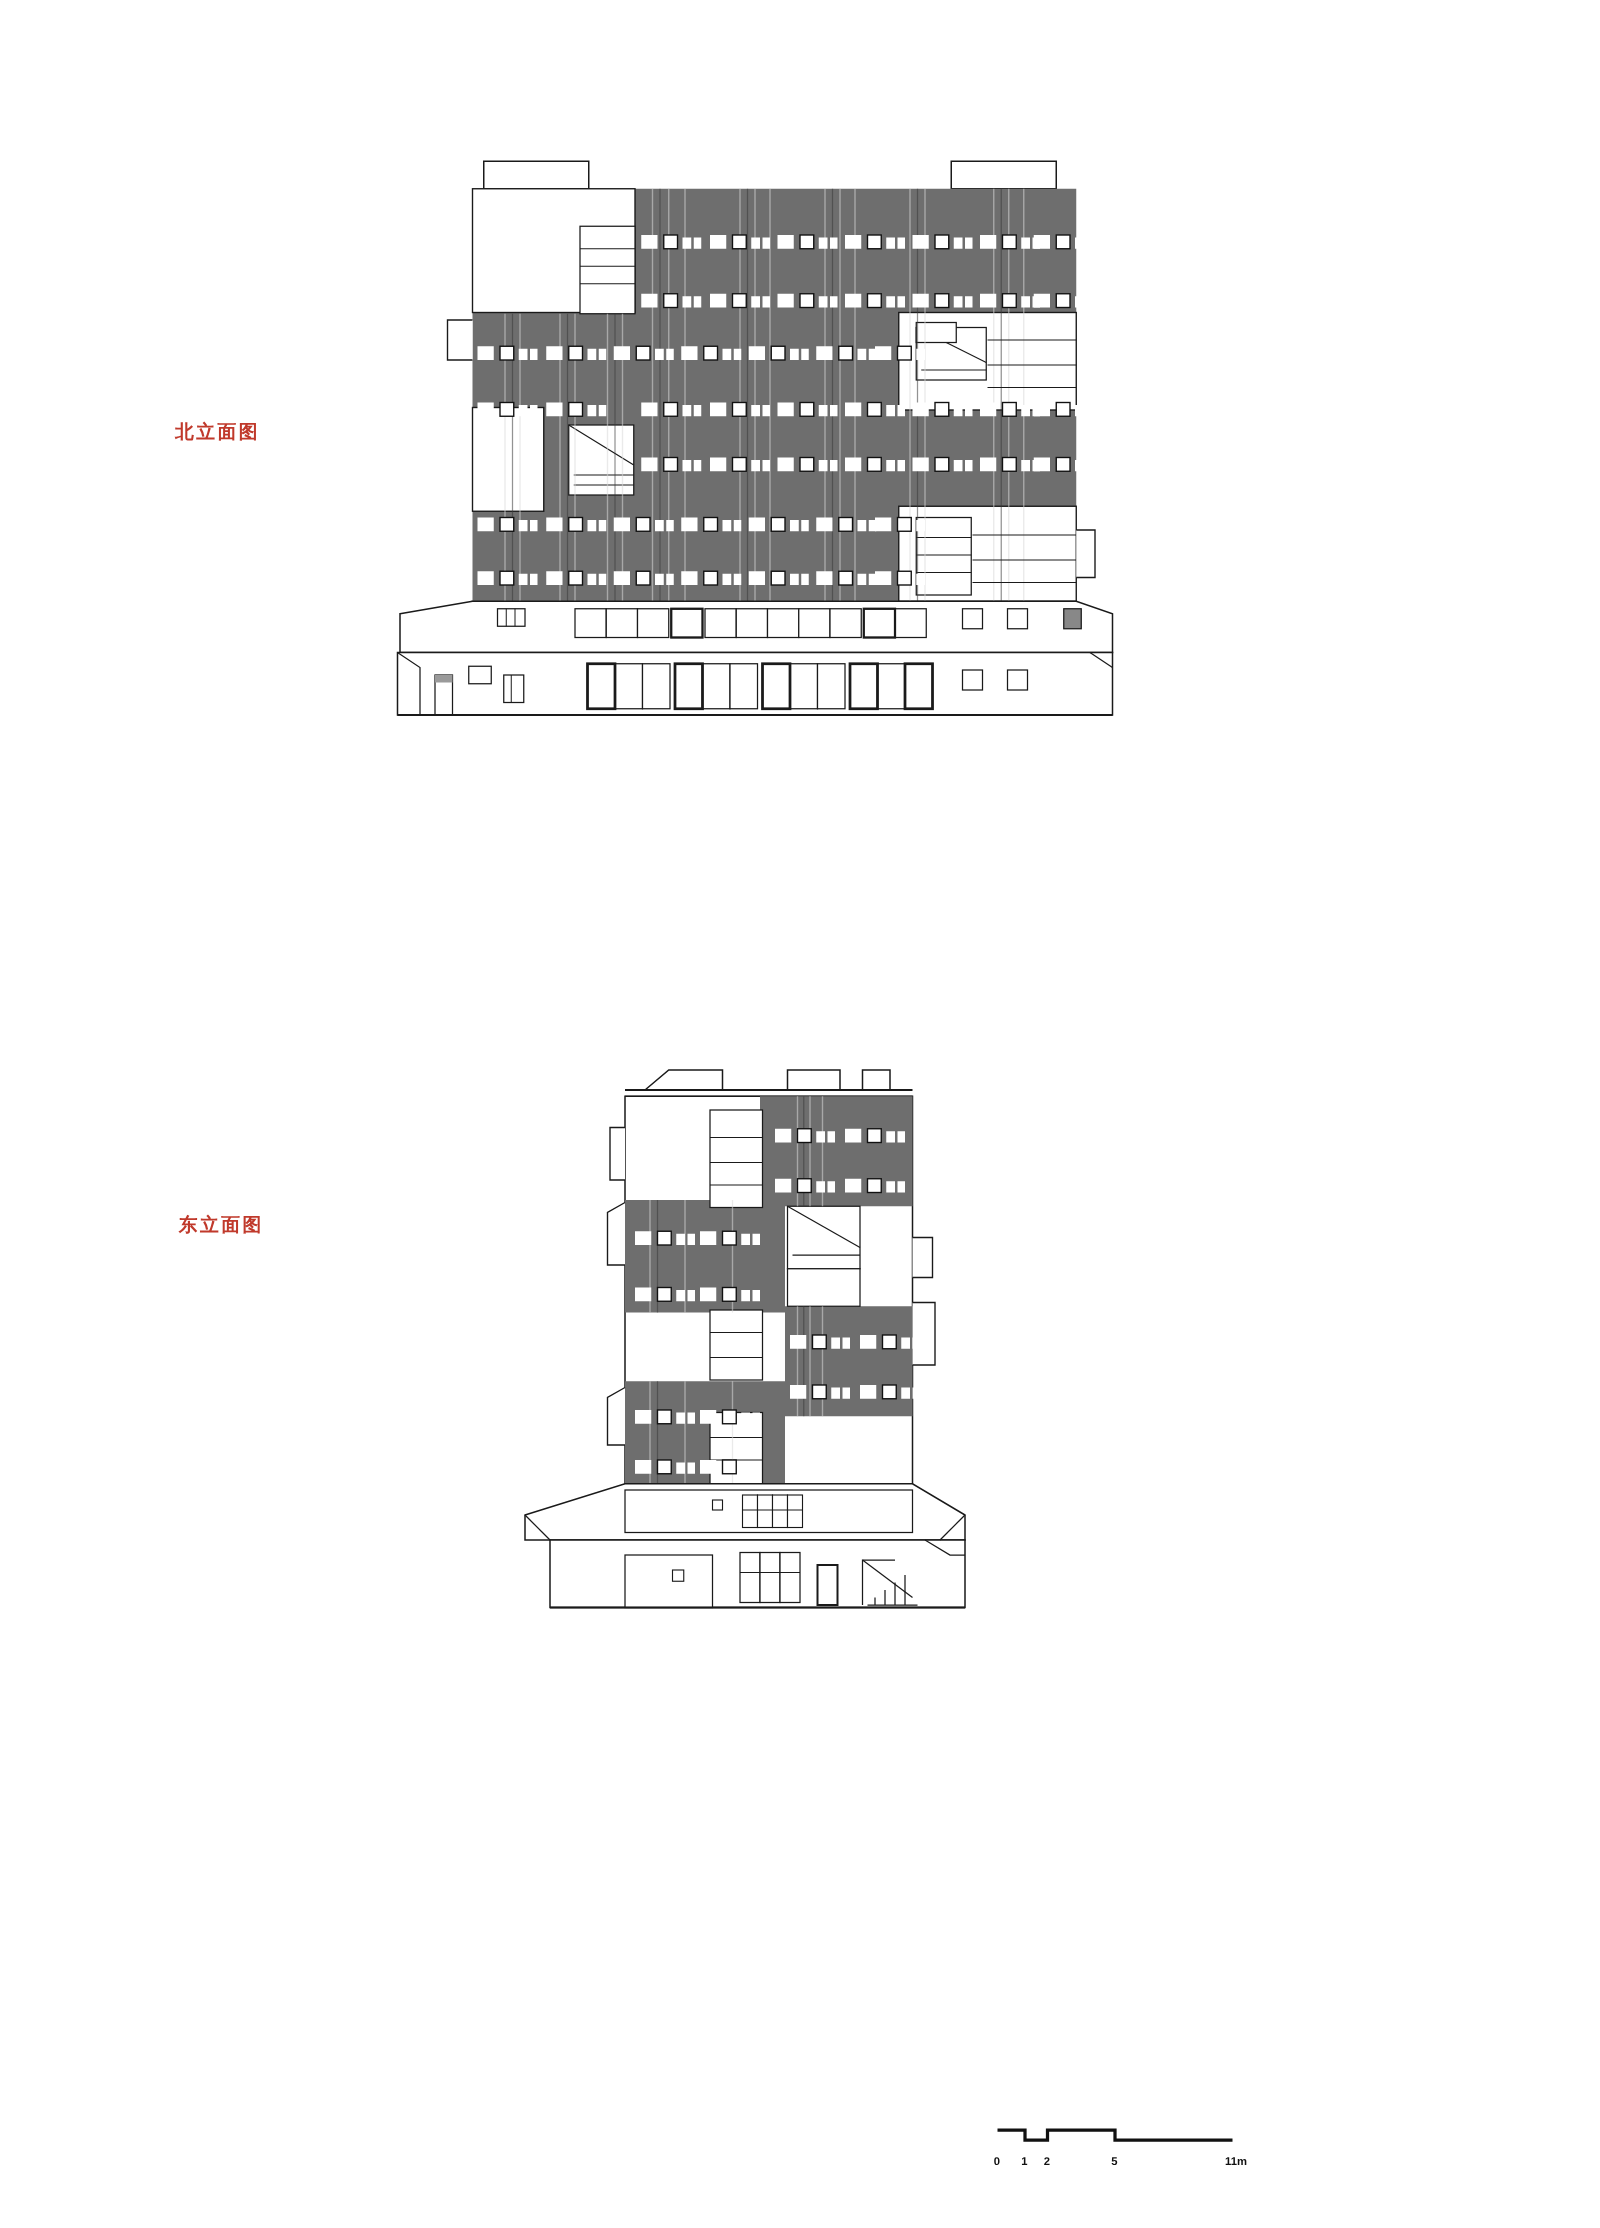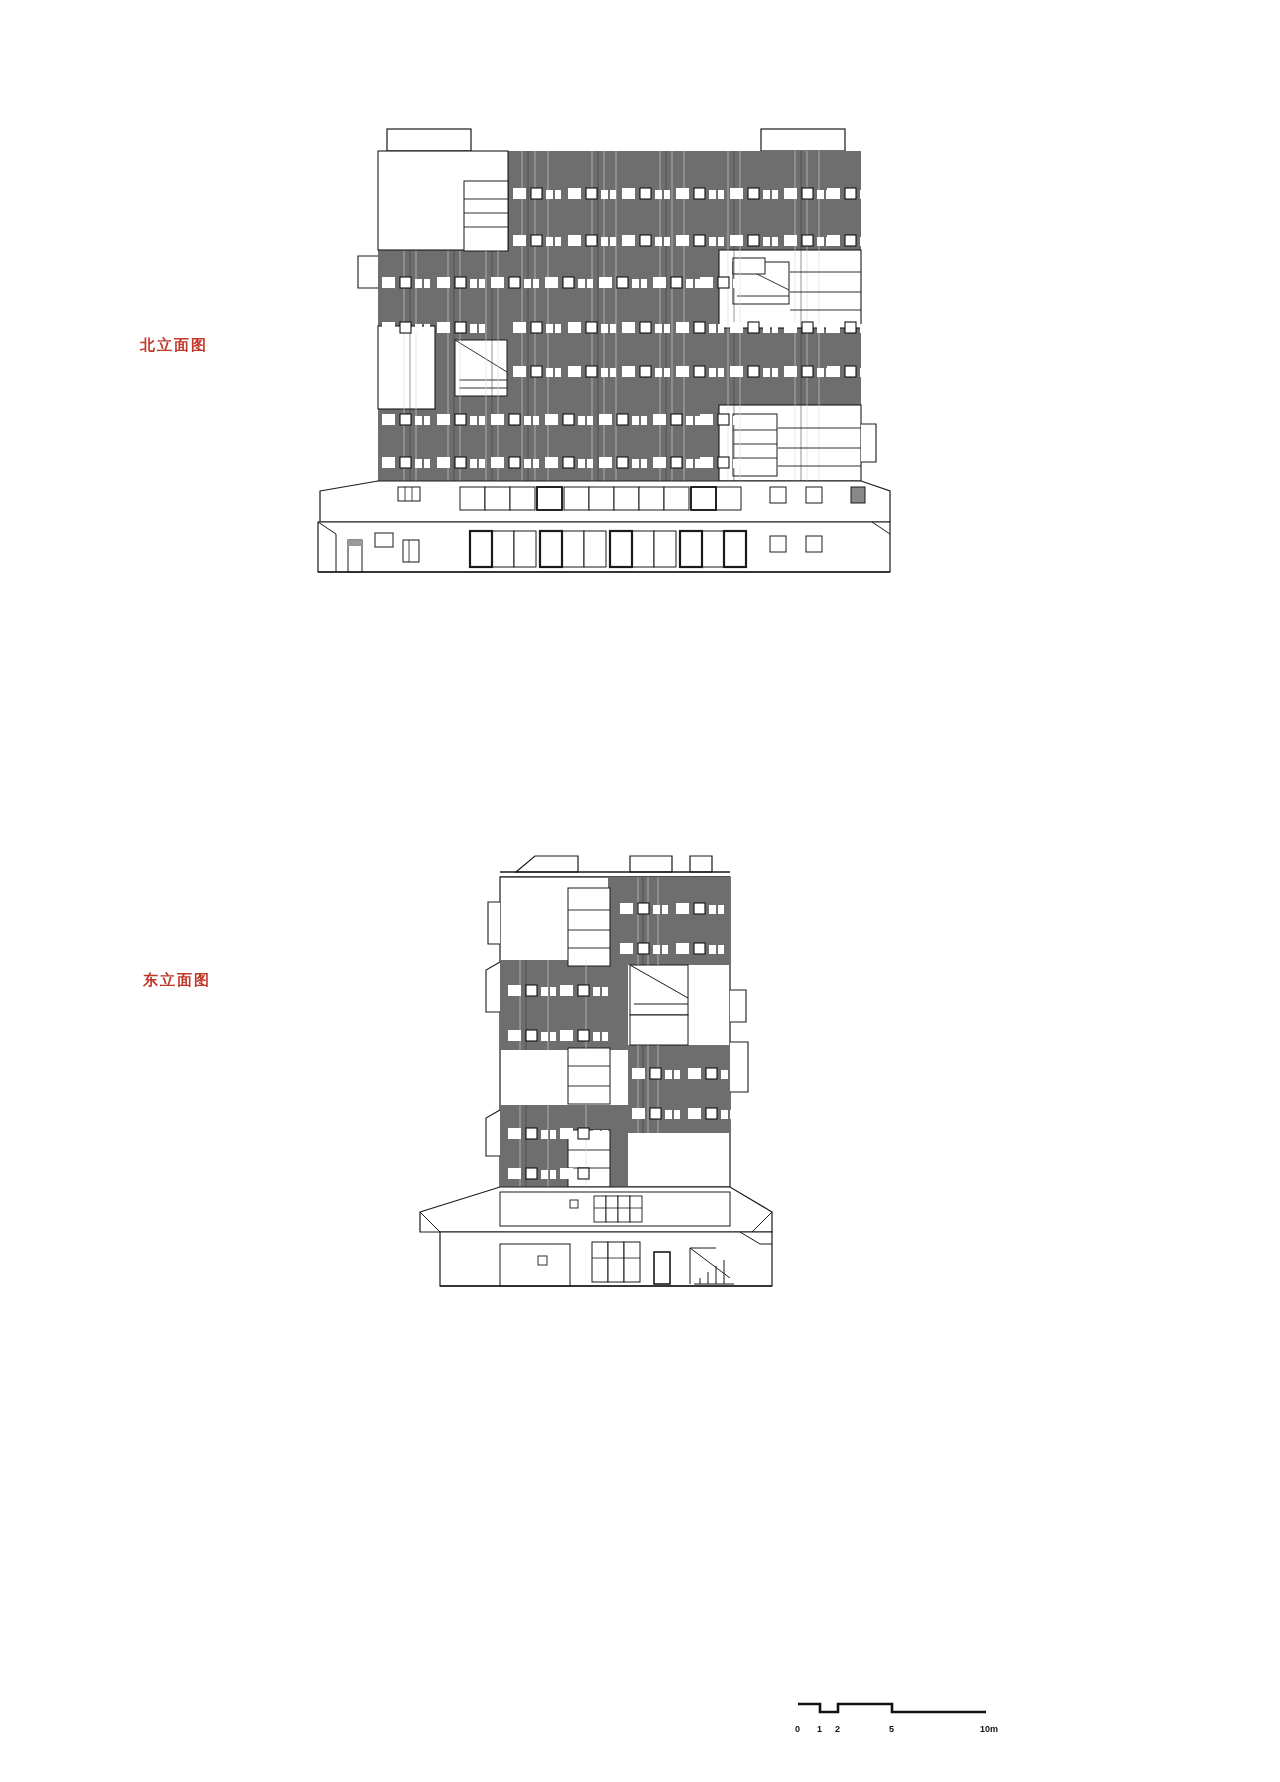--- a/index.html
+++ b/index.html
@@ -577,16 +577,16 @@
   </svg>
 
   <div class="scale-wrap">
     <svg width="240" height="40" viewBox="0 0 240 40">
       <path d="M 8 10 L 30 10 L 30 18 L 48 18 L 48 10 L 102 10 L 102 18 L 196 18" fill="none" stroke="#111" stroke-width="2.6"></path>
     </svg>
     <span class="scale-num" style="left:5px">0</span>
     <span class="scale-num" style="left:27px">1</span>
     <span class="scale-num" style="left:45px">2</span>
     <span class="scale-num" style="left:99px">5</span>
-    <span class="scale-num" style="left:190px">10m</span>
+    <span class="scale-num" style="left:190px">11m</span>
   </div>
 
 </div>
 
 </body></html>

